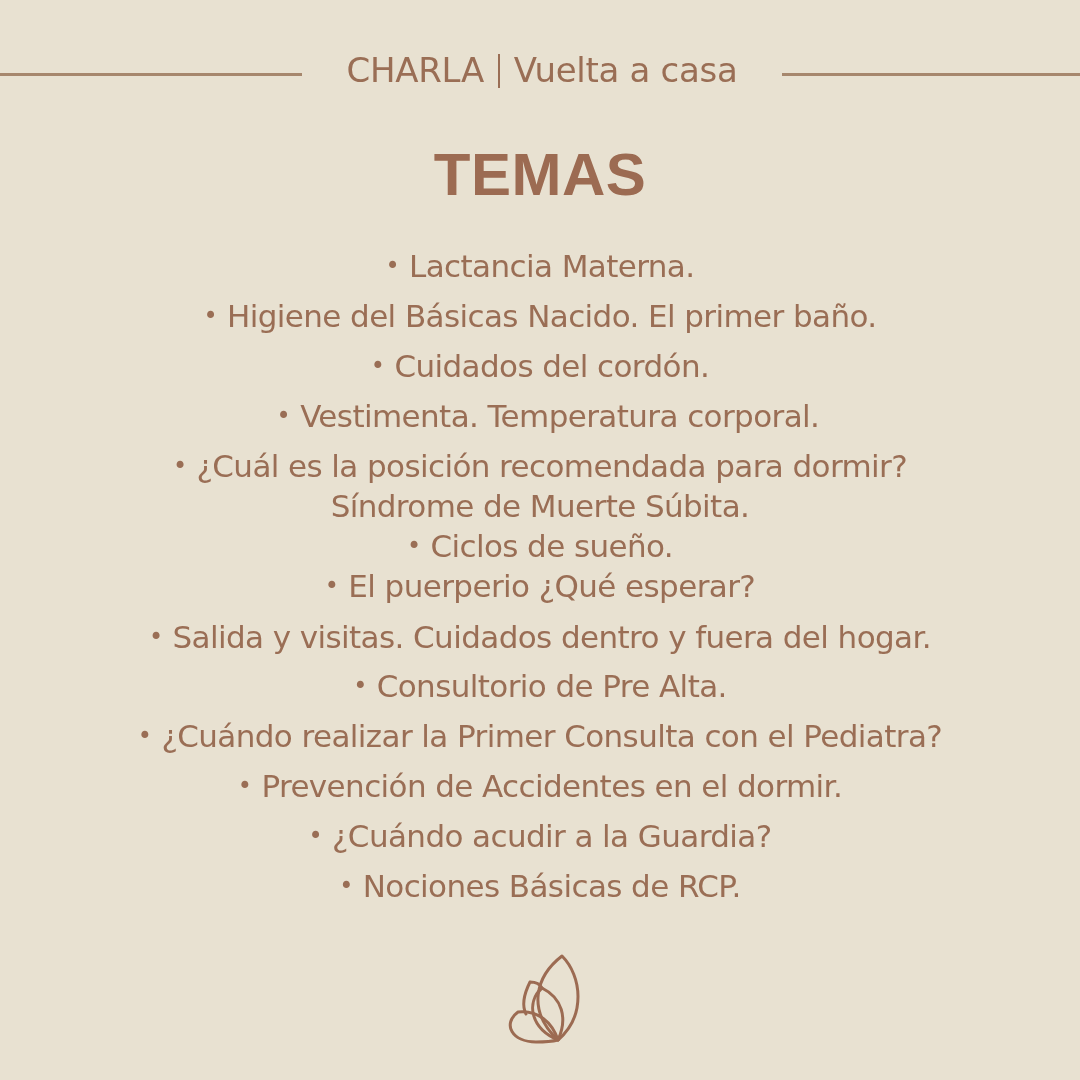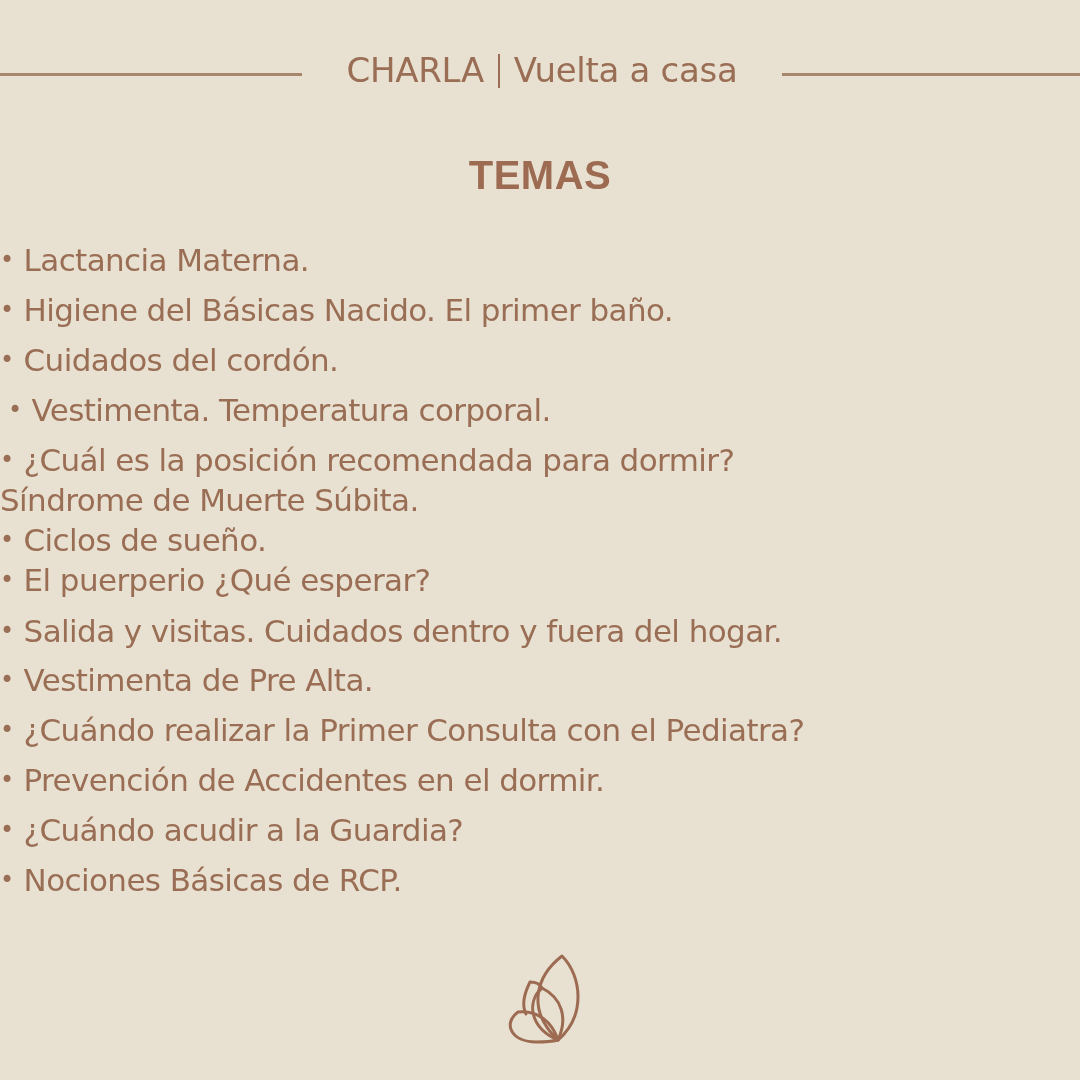--- a/index.html
+++ b/index.html
@@ -43,41 +43,41 @@
       margin: -4px 14px 0 14px;
     }
     .title {
       position: absolute;
       top: 138px;
       left: 0;
       width: 1080px;
       text-align: center;
       font-family: "Liberation Sans", sans-serif;
       font-weight: bold;
-      font-size: 40px;
+      font-size: 60px;
       line-height: 74px;
       color: #9C6B52;
       letter-spacing: 0.5px;
     }
     .topics {
       position: absolute;
       left: 0;
       top: 0;
       width: 1080px;
       margin: 0;
       padding: 0;
       list-style: none;
     }
     .topic {
       position: absolute;
       left: 0;
       width: 1080px;
-      text-align: left;
+      text-align: center;
       font-size: 31px;
-      line-height: 40px;
+      line-height: 52px;
       white-space: nowrap;
       letter-spacing: -0.6px;
       color: #9A6E55;
     }
     .topic .bullet {
       display: inline-block;
       margin-right: 10px;
       font-size: 24px;
       vertical-align: 3px;
     }
@@ -104,21 +104,21 @@
 <ul class="topics">
   <li class="topic" style="top:240px;"><span class="bullet">•</span><span>Lactancia Materna.</span></li>
   <li class="topic" style="top:290px;"><span class="bullet">•</span><span>Higiene del Básicas Nacido. El primer baño.</span></li>
   <li class="topic" style="top:340px;"><span class="bullet">•</span><span>Cuidados del cordón.</span></li>
   <li class="topic" style="top:390px;padding-left:8px;"><span class="bullet">•</span><span>Vestimenta. Temperatura corporal.</span></li>
   <li class="topic" style="top:440px;"><span class="bullet">•</span><span>¿Cuál es la posición recomendada para dormir?</span></li>
   <li class="topic" style="top:480px;"><span>Síndrome de Muerte Súbita.</span></li>
   <li class="topic" style="top:520px;"><span class="bullet">•</span><span>Ciclos de sueño.</span></li>
   <li class="topic" style="top:560px;"><span class="bullet">•</span><span>El puerperio ¿Qué esperar?</span></li>
   <li class="topic" style="top:611px;"><span class="bullet">•</span><span>Salida y visitas. Cuidados dentro y fuera del hogar.</span></li>
-  <li class="topic" style="top:660px;"><span class="bullet">•</span><span>Vestimenta de Pre Alta.</span></li>
+  <li class="topic" style="top:660px;"><span class="bullet">•</span><span>Consultorio de Pre Alta.</span></li>
   <li class="topic" style="top:710px;"><span class="bullet">•</span><span>¿Cuándo realizar la Primer Consulta con el Pediatra?</span></li>
   <li class="topic" style="top:760px;"><span class="bullet">•</span><span>Prevención de Accidentes en el dormir.</span></li>
   <li class="topic" style="top:810px;"><span class="bullet">•</span><span>¿Cuándo acudir a la Guardia?</span></li>
   <li class="topic" style="top:860px;"><span class="bullet">•</span><span>Nociones Básicas de RCP.</span></li>
 </ul>
 
 <div class="logo">
   <svg width="88" height="96" viewBox="0 0 88 96" fill="none" stroke="#9C6B52" stroke-width="3" stroke-linejoin="round" stroke-linecap="round">
 
     <path d="M66 6 C 40 26, 30 60, 62 90 C 90 66, 86 26, 66 6 Z"></path>

